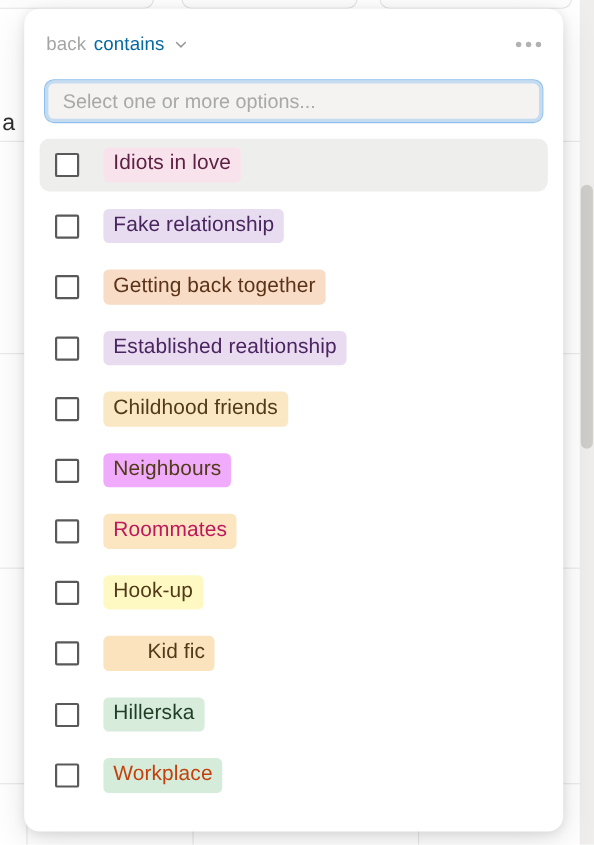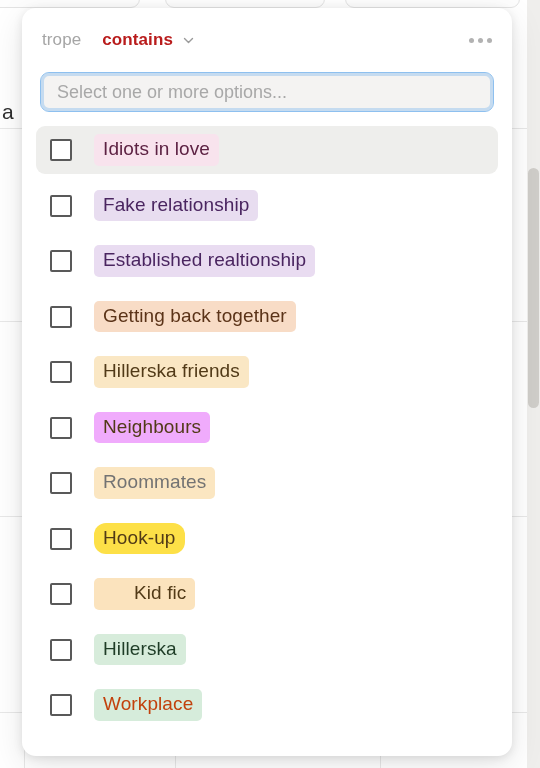--- a/index.html
+++ b/index.html
@@ -59,22 +59,22 @@
 
   .popover-header {
     height: 64px;
     display: flex; align-items: center;
     padding: 0 16px 0 20px;
   }
   .filter-field {
     font-size: 17px; color: #a5a5a5; letter-spacing: .1px;
   }
   .filter-operator {
-    font-size: 17px; font-weight: 700; color: #b91c1c;
-    margin-left: 21px; letter-spacing: .1px;
+    font-size: 17px; font-weight: 400; color: #0369a1;
+    margin-left: 7px; letter-spacing: .1px;
   }
   .chevron-down {
     margin-left: 9px; width: 13px; height: 13px;
     display: inline-flex; align-items: center; justify-content: center;
   }
   .chevron-down svg { display: block; }
 
   .overflow-menu {
     margin-left: auto;
     display: flex; align-items: center; gap: 4px;
@@ -159,21 +159,21 @@
       </div>
     <div class="bg-letter" style="left:2px; top:100px;">a</div>
     <div class="scroll-track">
       <div class="scroll-thumb" style="top: 168px; height: 240px;"></div>
     </div>
   </div>
 
   <div id="filter-popover">
 
     <div class="popover-header">
-      <span class="filter-field">trope</span>
+      <span class="filter-field">back</span>
       <span class="filter-operator">contains</span>
       <span class="chevron-down">
         <svg width="13" height="13" viewBox="0 0 13 13" aria-hidden="true">
           <path d="M2.5 4.6 L6.5 8.6 L10.5 4.6" fill="none" stroke="#9a9a9a" stroke-width="1.4" stroke-linecap="round" stroke-linejoin="round"></path>
         </svg>
       </span>
       <span class="overflow-menu">
         <i></i>
         <i></i>
         <i></i>
@@ -188,41 +188,41 @@
         <div class="option-row is-hovered">
           <div class="opt-checkbox"></div>
           <span class="opt-pill" style="background: rgb(248, 227, 237); color: rgb(93, 34, 67);">Idiots in love</span>
         </div>
         <div class="option-row">
           <div class="opt-checkbox"></div>
           <span class="opt-pill" style="background: rgb(232, 221, 240); color: rgb(74, 37, 96);">Fake relationship</span>
         </div>
         <div class="option-row">
           <div class="opt-checkbox"></div>
+          <span class="opt-pill" style="background: rgb(248, 220, 198); color: rgb(91, 51, 24);">Getting back together</span>
+        </div>
+        <div class="option-row">
+          <div class="opt-checkbox"></div>
           <span class="opt-pill" style="background: rgb(233, 220, 241); color: rgb(74, 37, 96);">Established realtionship</span>
         </div>
         <div class="option-row">
           <div class="opt-checkbox"></div>
-          <span class="opt-pill" style="background: rgb(248, 220, 198); color: rgb(91, 51, 24);">Getting back together</span>
-        </div>
-        <div class="option-row">
-          <div class="opt-checkbox"></div>
-          <span class="opt-pill" style="background: rgb(250, 231, 196); color: rgb(81, 58, 23);">Hillerska friends</span>
+          <span class="opt-pill" style="background: rgb(250, 231, 196); color: rgb(81, 58, 23);">Childhood friends</span>
         </div>
         <div class="option-row">
           <div class="opt-checkbox"></div>
           <span class="opt-pill" style="background: #f0abfc; color: rgb(81, 58, 23);">Neighbours</span>
         </div>
         <div class="option-row">
           <div class="opt-checkbox"></div>
-          <span class="opt-pill" style="background: rgb(251, 230, 193); color: #737373;">Roommates</span>
-        </div>
-        <div class="option-row">
-          <div class="opt-checkbox"></div>
-          <span class="opt-pill" style="background: #fde047; color: rgb(81, 58, 23); border-radius: 12px;">Hook-up</span>
+          <span class="opt-pill" style="background: rgb(251, 230, 193); color: #be185d;">Roommates</span>
+        </div>
+        <div class="option-row">
+          <div class="opt-checkbox"></div>
+          <span class="opt-pill" style="background: #fef9c3; color: rgb(81, 58, 23);">Hook-up</span>
         </div>
         <div class="option-row">
           <div class="opt-checkbox"></div>
           <span class="opt-pill" style="background: rgb(251, 227, 189); color: rgb(81, 58, 23); padding-left: 40px;">Kid fic</span>
         </div>
         <div class="option-row">
           <div class="opt-checkbox"></div>
           <span class="opt-pill" style="background: rgb(215, 236, 219); color: rgb(31, 61, 39);">Hillerska</span>
         </div>
         <div class="option-row">

